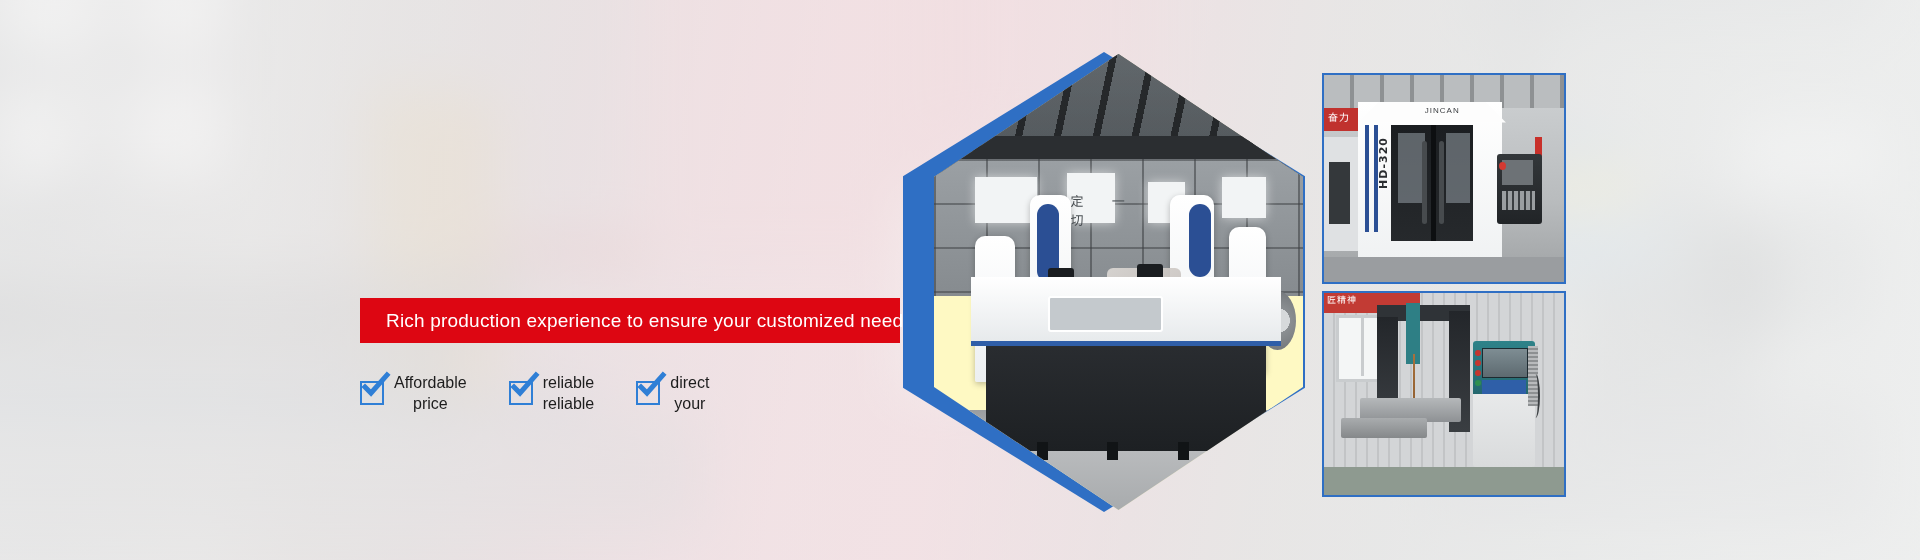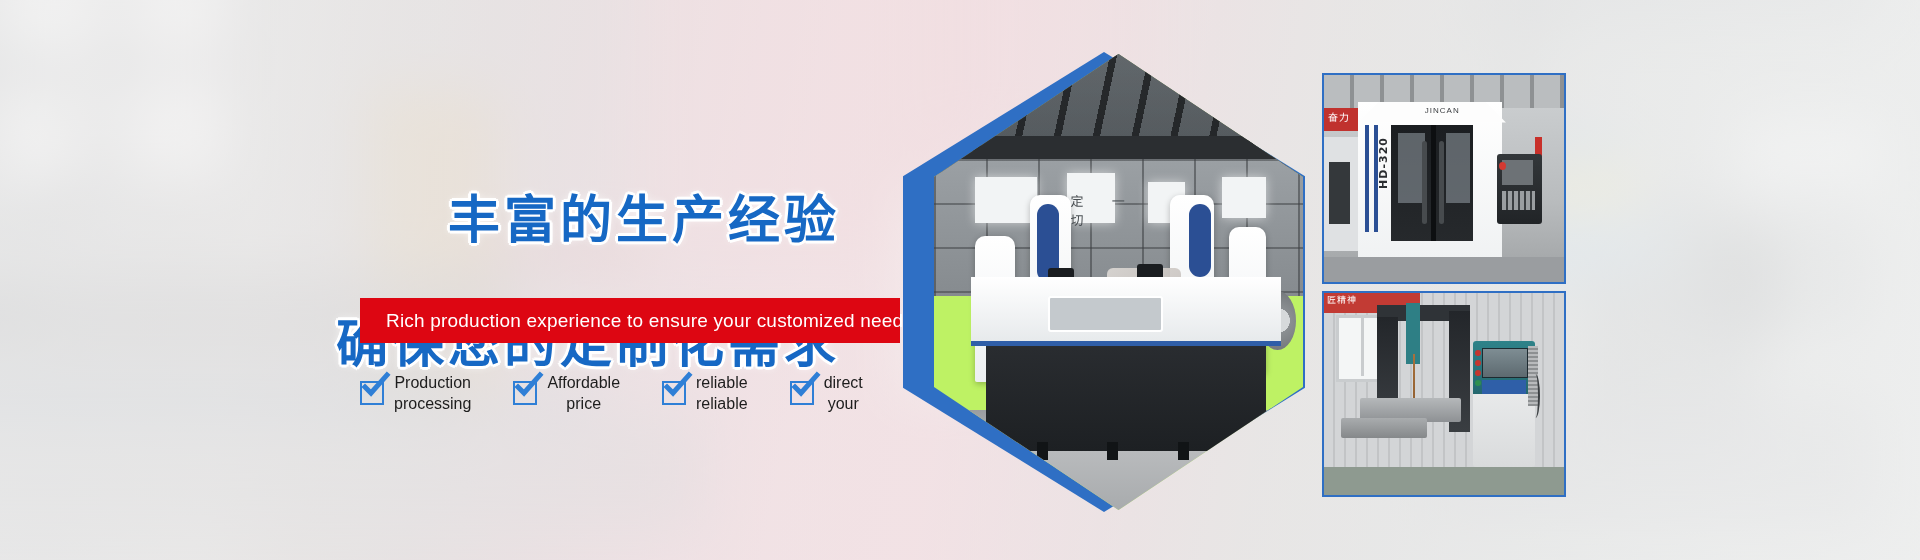--- a/index.html
+++ b/index.html
@@ -151,21 +151,21 @@
     position:absolute;inset:0;
     -webkit-clip-path:polygon(50% 0%,100% 27%,100% 73%,50% 100%,0% 73%,0% 27%);
     clip-path:polygon(50% 0%,100% 27%,100% 73%,50% 100%,0% 73%,0% 27%);
   }
   .hex-border{background:#2f6fc4;}
   .hex-inner{
     position:absolute;left:2px;top:2px;right:2px;bottom:2px;
     -webkit-clip-path:polygon(50% 0%,100% 27%,100% 73%,50% 100%,0% 73%,0% 27%);
     clip-path:polygon(50% 0%,100% 27%,100% 73%,50% 100%,0% 73%,0% 27%);
     overflow:hidden;
-    background:#bef264;
+    background:#fef9c3;
     margin-left:29px;
   }
   .hex-photo{position:absolute;inset:0;}
 
   
   .hp-sky{position:absolute;left:0;top:0;right:0;height:40%;
           background:linear-gradient(#6f7478,#585d61 55%,#8b9094);}
   .hp-roof{position:absolute;left:-5%;top:0;width:110%;height:26%;
            background:
             repeating-linear-gradient(102deg, rgba(30,32,34,.85) 0 7px, rgba(120,126,130,.25) 7px 38px),
@@ -340,39 +340,27 @@
       <i class="rMach"></i>
         <i class="rDark"></i>
         <i class="rCab"></i>
         <i class="rFloor"></i>
     </div>
     <div class="bg-veil"></div>
   </div>
 
   <div class="copy">
 
-    <div class="headline">
-      <span class="l1">丰富的生产经验</span>
-      <span class="l2">确保您的定制化需求</span>
-    </div>
 
     <div class="redbar">
       <span>Rich production experience to ensure your customized needs</span>
     </div>
 
     <div class="features">
 
-      <div class="feature">
-        <span class="cbox">
-          <svg viewBox="0 0 30 30">
-              <path d="M5 15 L11 21 L27 3" fill="none" stroke="#2f7fd6" stroke-width="5" stroke-linecap="square"></path>
-            </svg>
-        </span>
-        <span class="flabel"><span>Production</span><br><span>processing</span></span>
-      </div>
 
       <div class="feature">
         <span class="cbox">
           <svg viewBox="0 0 30 30">
               <path d="M5 15 L11 21 L27 3" fill="none" stroke="#2f7fd6" stroke-width="5" stroke-linecap="square"></path>
             </svg>
         </span>
         <span class="flabel"><span>Affordable</span><br><span>price</span></span>
       </div>
 

